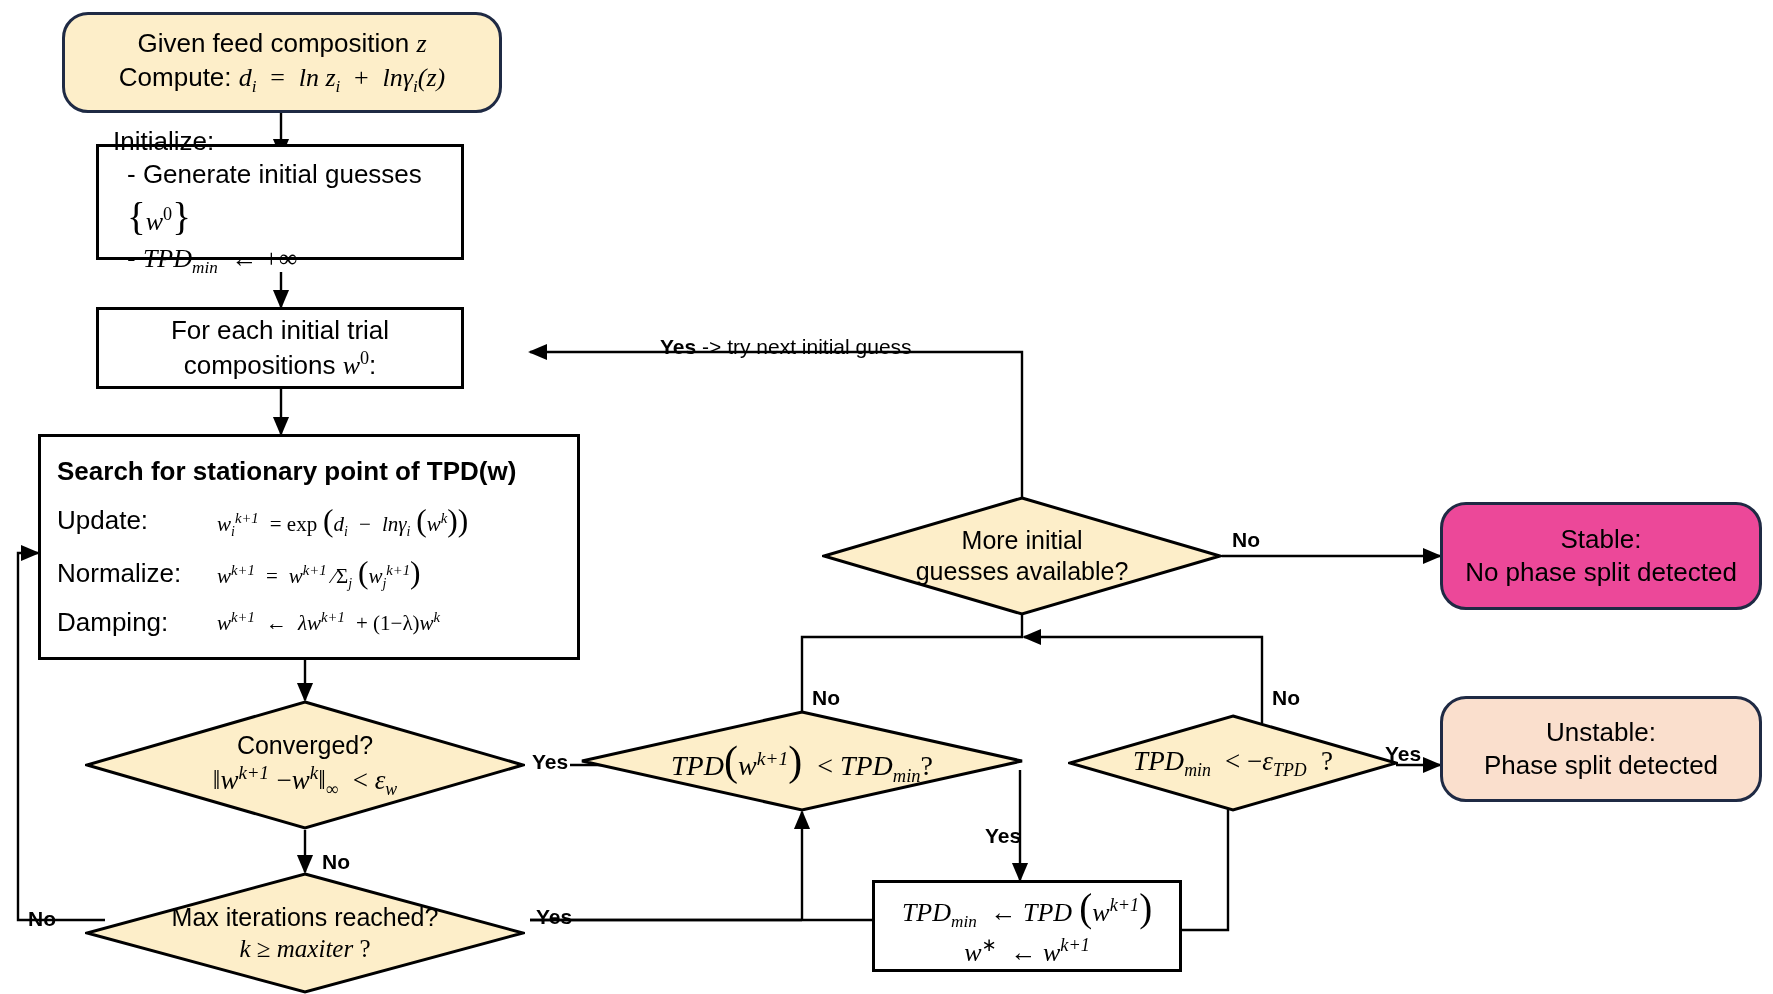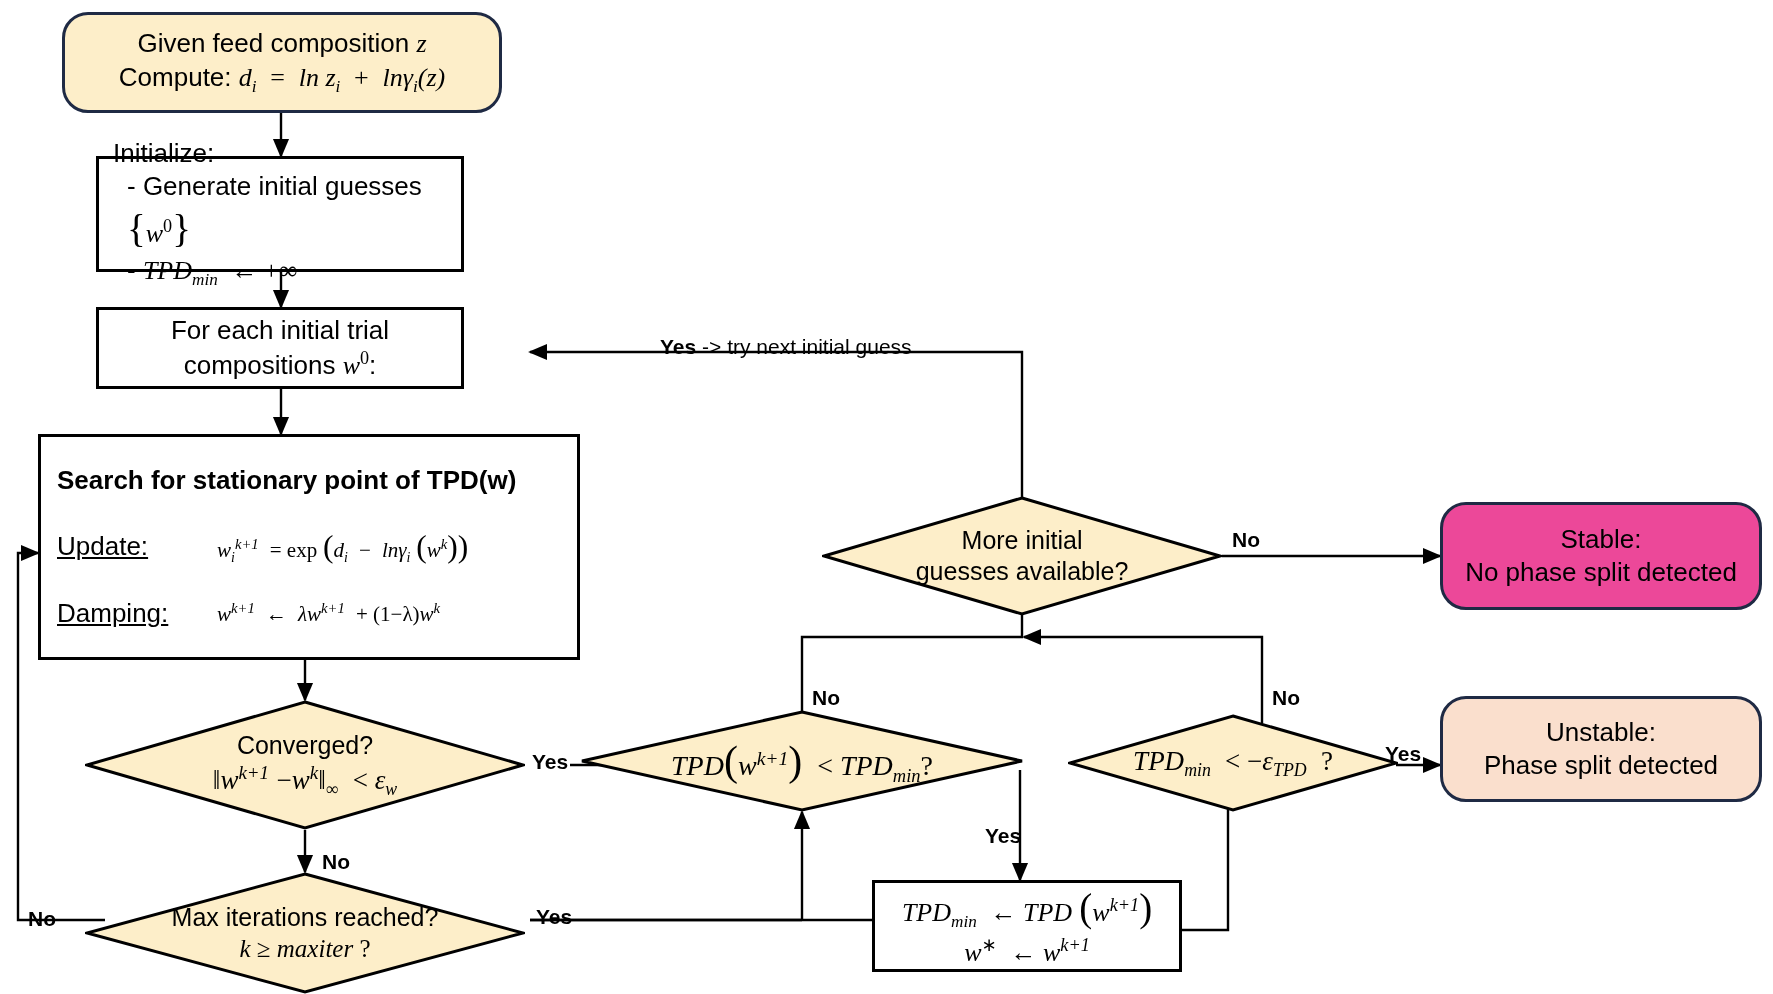--- a/index.html
+++ b/index.html
@@ -85,21 +85,21 @@
   .subr { font-size: 0.66em; vertical-align: sub; font-style: normal;
           font-family: "Liberation Serif", serif; }
   .big { font-size: 1.5em; font-family: "Liberation Serif", serif; font-weight: 300; }
 
   .eqrow {
     display: flex;
     align-items: center;
     width: 100%;
     font-size: 26px;
   }
-  .eqlabel { width: 160px; text-align: left; flex: 0 0 160px; text-decoration: underline; }
+  .eqlabel { width: 160px; text-align: left; flex: 0 0 160px; }
   .eqbody  { font-size: 21px; text-align: left; }
 
   .boxtitle {
     font-weight: bold;
     font-size: 26px;
     width: 100%;
     text-align: left;
   }
 
   
@@ -179,21 +179,21 @@
     </div>
     <div>
       Compute:&nbsp;<span class="mi">d</span><span class="sub">i</span>
       <span class="mr">&nbsp;=&nbsp;</span>
       <span class="mi">ln z</span><span class="sub">i</span>
       <span class="mr">&nbsp;+&nbsp;</span>
       <span class="mi">lnγ</span><span class="sub">i</span><span class="mi">(z)</span>
     </div>
   </div>
 
-  <div class="node process left" style="left:96px; top:156px; width:368px; height:116px; padding:10px 14px;">
+  <div class="node process left" style="left:96px; top:144px; width:368px; height:116px; padding:10px 14px;">
     <div>Initialize:</div>
     <div style="padding-left:14px;">
       - Generate initial guesses
       <span class="big">{</span><span class="mi">w</span><span class="supr">0</span><span class="big">}</span>
     </div>
     <div style="padding-left:14px;">
       -&nbsp;<span class="mi">TPD</span><span class="sub">min</span>
       <span class="mr">&nbsp;←&nbsp;+∞</span>
     </div>
   </div>
@@ -213,20 +213,30 @@
       <div class="eqbody">
         <span class="mi">w</span><span class="sub">i</span><span class="sup">k+1</span>
         <span class="mr">&nbsp;=&nbsp;exp</span>
         <span class="big">(</span><span class="mi">d</span><span class="sub">i</span>
         <span class="mr">&nbsp;−&nbsp;</span>
         <span class="mi">lnγ</span><span class="sub">i</span>
         <span class="big">(</span><span class="mi">w</span><span class="sup">k</span><span class="big">)</span><span class="big">)</span>
       </div>
     </div>
 
+    <div class="eqrow">
+      <div class="eqlabel">Normalize:</div>
+      <div class="eqbody">
+        <span class="mi">w</span><span class="sup">k+1</span>
+        <span class="mr">&nbsp;=&nbsp;</span>
+        <span class="mi">w</span><span class="sup">k+1</span>
+        <span class="mr">⁄</span><span class="mr">Σ</span><span class="sub">j</span>
+        <span class="big">(</span><span class="mi">w</span><span class="sub">j</span><span class="sup">k+1</span><span class="big">)</span>
+      </div>
+    </div>
 
     <div class="eqrow">
       <div class="eqlabel">Damping:</div>
       <div class="eqbody">
         <span class="mi">w</span><span class="sup">k+1</span>
         <span class="mr">&nbsp;←&nbsp;</span>
         <span class="mi">λw</span><span class="sup">k+1</span>
         <span class="mr">&nbsp;+&nbsp;(1−λ)</span><span class="mi">w</span><span class="sup">k</span>
       </div>
     </div>

